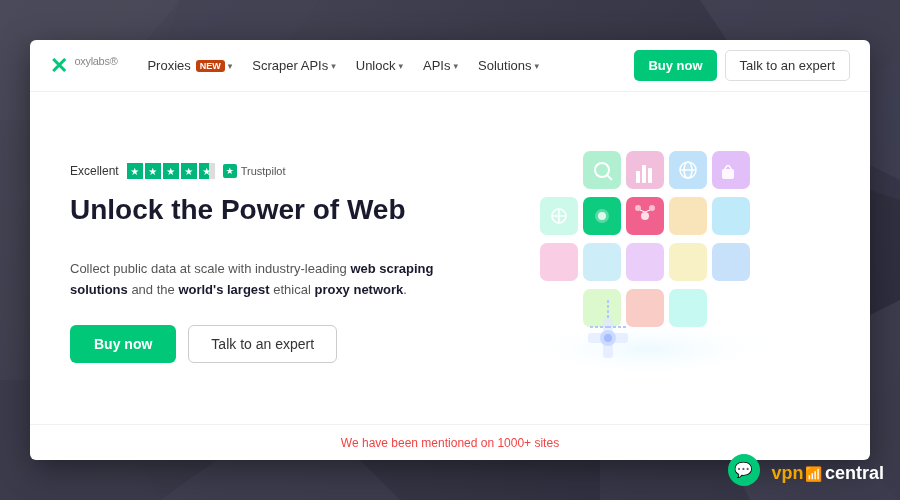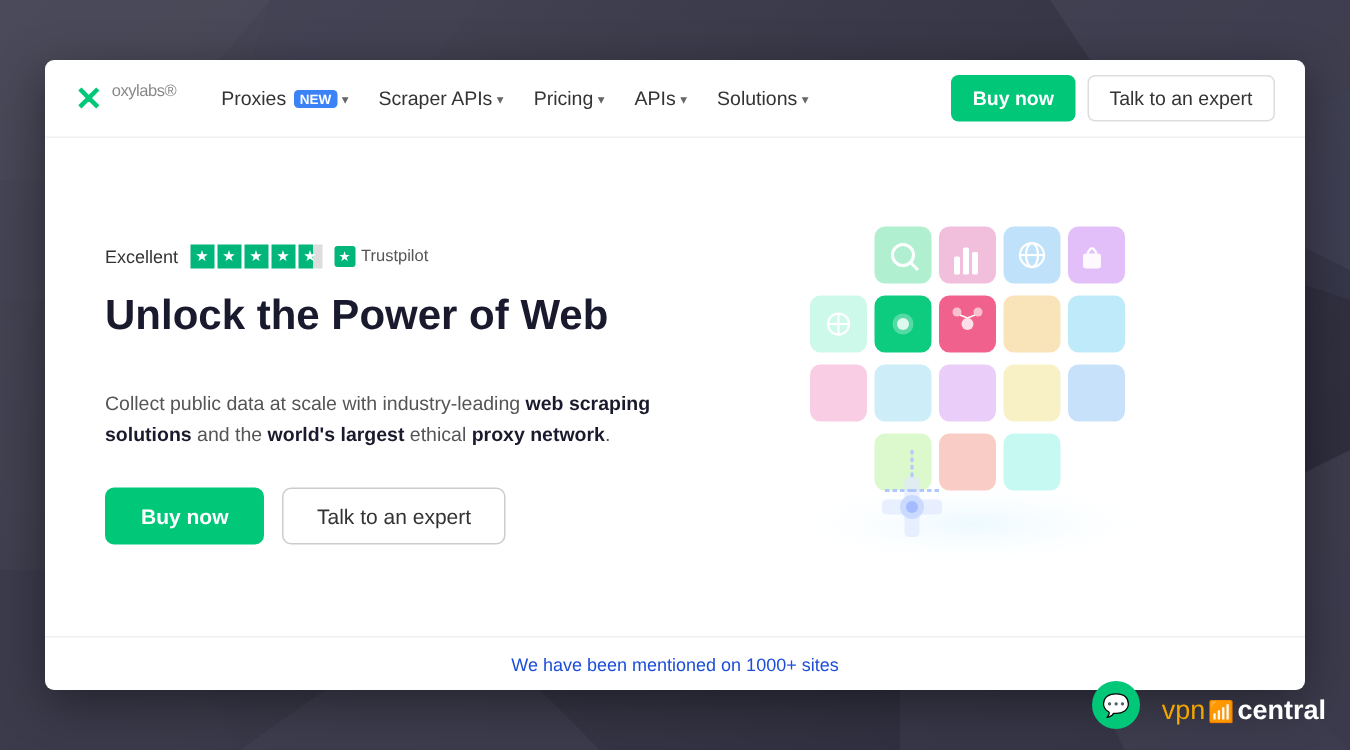--- a/index.html
+++ b/index.html
@@ -90,21 +90,21 @@
       align-items: center;
       gap: 3px;
       padding: 6px 8px;
       font-size: 13px;
       color: #333;
       cursor: pointer;
       border-radius: 4px;
       white-space: nowrap;
     }
     .nav-badge {
-      background: #3b82f6;
+      background: #c2410c;
       color: white;
       font-size: 9px;
       font-weight: 700;
       padding: 1px 4px;
       border-radius: 3px;
       margin-left: 2px;
     }
     .chevron {
       font-size: 9px;
       color: #666;
@@ -248,40 +248,40 @@
     .bottom-bar {
       height: 36px;
       border-top: 1px solid #f0f0f0;
       display: flex;
       align-items: center;
       justify-content: center;
       flex-shrink: 0;
     }
     .bottom-text {
       font-size: 12px;
-      color: #1d4ed8;
+      color: #ef4444;
     }
     
     .vpn-badge {
       position: absolute;
       bottom: 16px;
       right: 16px;
       z-index: 2;
       display: flex;
       align-items: center;
       gap: 4px;
     }
     .vpn-text {
       display: flex;
       align-items: center;
       gap: 2px;
     }
     .vpn-vpn {
       color: #f0a500;
-      font-weight: 400;
+      font-weight: 700;
       font-size: 18px;
     }
     .vpn-signal {
       color: #f0a500;
       font-size: 14px;
     }
     .vpn-central {
       color: white;
       font-weight: 700;
       font-size: 18px;
@@ -343,21 +343,21 @@
       <div class="nav-item">
         <span>Proxies</span>
         <span class="nav-badge">NEW</span>
         <span class="chevron">▾</span>
       </div>
       <div class="nav-item">
         <span>Scraper APIs</span>
         <span class="chevron">▾</span>
       </div>
       <div class="nav-item">
-        <span>Pricing</span>
+        <span>Unlock</span>
         <span class="chevron">▾</span>
       </div>
       <div class="nav-item">
         <span>APIs</span>
         <span class="chevron">▾</span>
       </div>
       <div class="nav-item">
         <span>Solutions</span>
         <span class="chevron">▾</span>
       </div>

